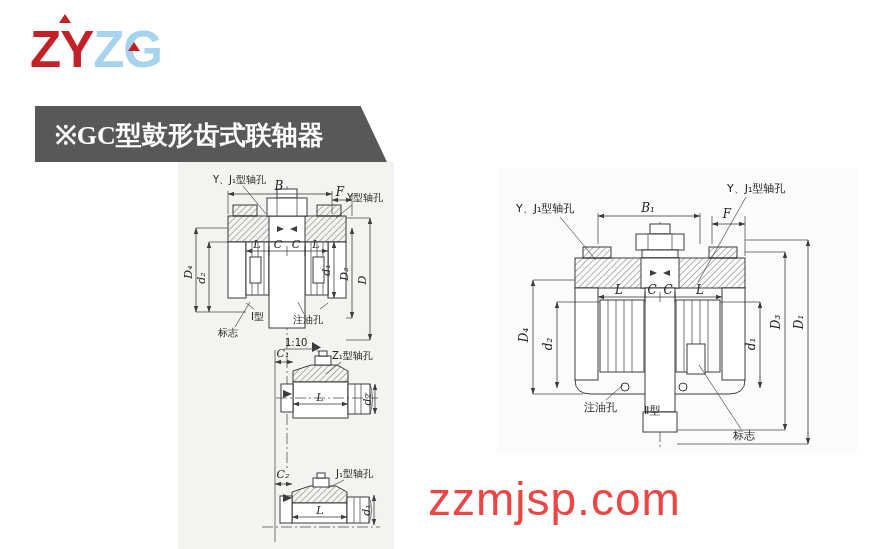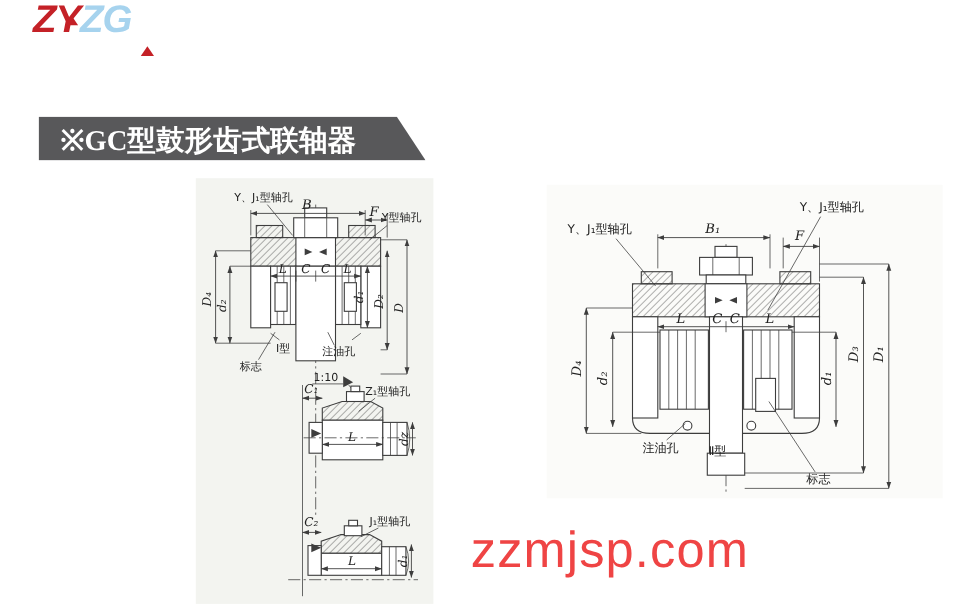--- a/index.html
+++ b/index.html
@@ -1,30 +1,30 @@
 <!DOCTYPE html>
 <html><head>
 <meta charset="utf-8">
 <style>
   html,body{margin:0;padding:0;}
   body{width:880px;height:549px;position:relative;background:#ffffff;overflow:hidden;
        font-family:"Liberation Sans",sans-serif;}
 
   
-  .logo{position:absolute;left:30px;top:0;font-weight:bold;font-size:35px;
-        letter-spacing:-1px;line-height:1;font-style:italic;}
+  .logo{position:absolute;left:30px;top:24px;font-weight:bold;font-size:51px;
+        letter-spacing:-1px;line-height:1;}
   .logo-zy{color:#c42127;}
   .logo-zg{color:#a6d3ee;}
   .tri{position:absolute;width:0;height:0;border-left:6px solid transparent;
        border-right:6px solid transparent;border-bottom:9px solid #c42127;}
   .tri-y{left:59px;top:14px;}
   .tri-g{left:128px;top:42px;}
 
   
-  .banner{position:absolute;left:35px;top:106px;width:352px;height:40px;
+  .banner{position:absolute;left:35px;top:106px;width:352px;height:56px;
           background:#58585a;clip-path:polygon(0 0,92.5% 0,100% 100%,0 100%);
           color:#ffffff;display:flex;align-items:center;}
   .banner-text{font-family:"Liberation Serif",serif;font-weight:bold;font-size:26px;
                padding-left:20px;white-space:nowrap;}
 
   
   .tint-left{position:absolute;left:178px;top:162px;width:216px;height:387px;background:#f3f4f0;}
   .tint-right{position:absolute;left:497px;top:168px;width:360px;height:285px;background:#fbfbf9;}
 
   

